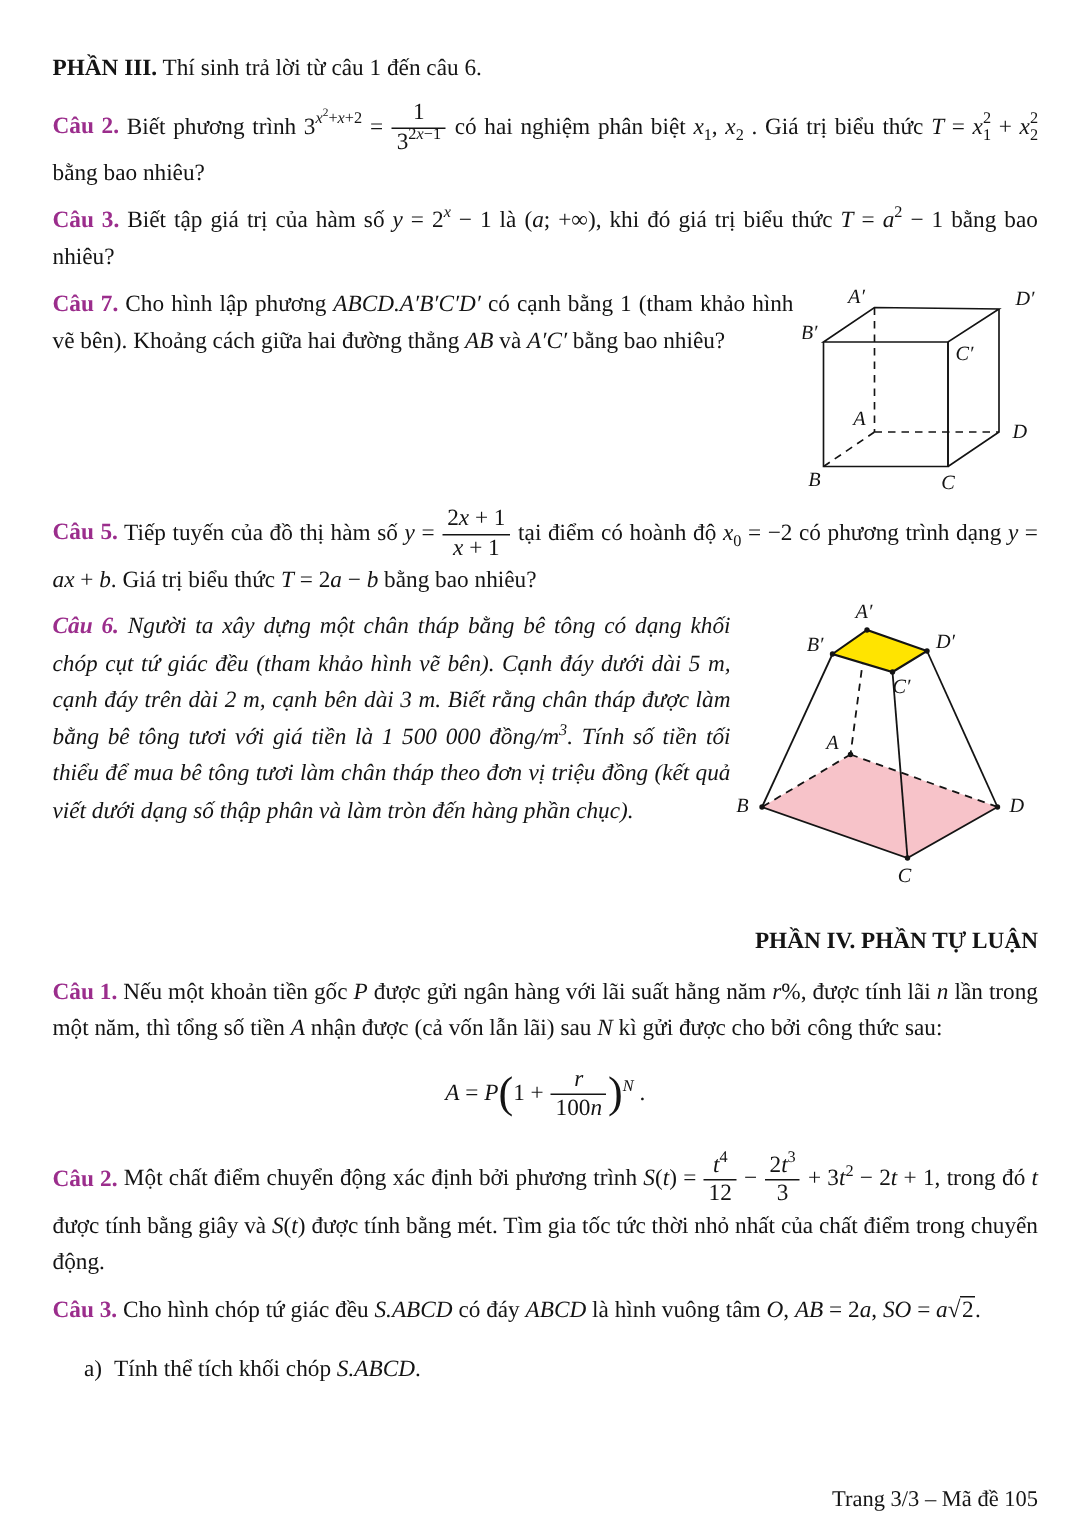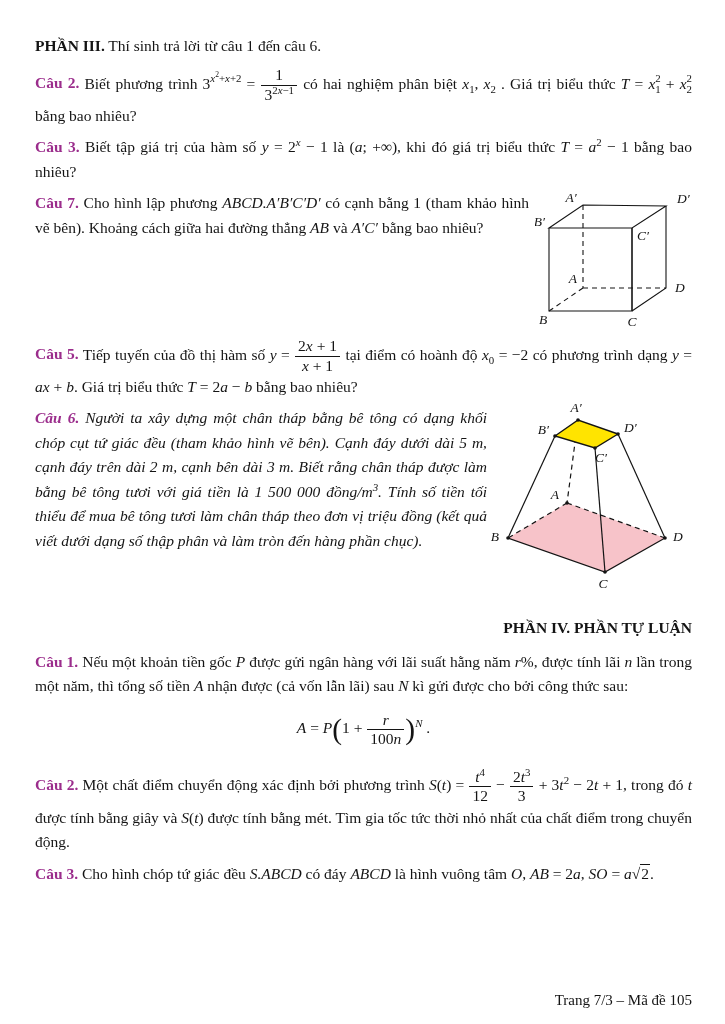--- a/index.html
+++ b/index.html
@@ -66,20 +66,21 @@
 
     <p class="q"><span class="qlabel qcolor" style="color: rgb(155, 45, 140);">Câu 1.</span> <span>Nếu một khoản tiền gốc <span class="mi">P</span> được gửi ngân hàng với lãi suất hằng năm <span class="mi">r</span>%, được tính lãi <span class="mi">n</span> lần trong một năm, thì tổng số tiền <span class="mi">A</span> nhận được (cả vốn lẫn lãi) sau <span class="mi">N</span> kì gửi được cho bởi công thức sau:</span></p>
 
     <div class="formula"><span class="mi">A</span> = <span class="mi">P</span><span class="bigp">(</span>1 + <span class="frac"><span class="fnum"><span class="mi">r</span></span><span class="fden">100<span class="mi">n</span></span></span><span class="bigp">)</span><sup><span class="mi">N</span></sup> .</div>
 
 
     <p class="q"><span class="qlabel qcolor" style="color: rgb(155, 45, 140);">Câu 2.</span> <span>Một chất điểm chuyển động xác định bởi phương trình <span class="mi">S</span>(<span class="mi">t</span>) = <span class="frac"><span class="fnum"><span class="mi">t</span><sup>4</sup></span><span class="fden">12</span></span> − <span class="frac"><span class="fnum">2<span class="mi">t</span><sup>3</sup></span><span class="fden">3</span></span> + 3<span class="mi">t</span><sup>2</sup> − 2<span class="mi">t</span> + 1, trong đó <span class="mi">t</span> được tính bằng giây và <span class="mi">S</span>(<span class="mi">t</span>) được tính bằng mét. Tìm gia tốc tức thời nhỏ nhất của chất điểm trong chuyển động.</span></p>
 
     <p class="q"><span class="qlabel qcolor" style="color: rgb(155, 45, 140);">Câu 3.</span> <span>Cho hình chóp tứ giác đều <span class="mi">S.ABCD</span> có đáy <span class="mi">ABCD</span> là hình vuông tâm <span class="mi">O</span>, <span class="mi">AB</span> = 2<span class="mi">a</span>, <span class="mi">SO</span> = <span class="mi">a</span><span class="sqrt">√<span class="rad">2</span></span>.</span></p>
 
+    <div class="item"><span class="marker">a)</span><span>Tính thể tích khối chóp <span class="mi">S.ABCD</span>.</span></div>
 
   </div>
 
   <svg class="fig" style="left:535px; top:190px;" width="170" height="145" viewBox="0 0 170 145">
     <g stroke="#141414" stroke-width="1.1" fill="none">
       <path d="M14,38 L48,15 L131,16 L97,38 Z"></path>
       <path d="M14,38 L14,121 L97,121 L97,38"></path>
       <path d="M131,16 L131,98 L97,121"></path>
       <path d="M97,121 L97,38"></path>
       <g stroke-dasharray="5,4">
@@ -125,14 +126,14 @@
     <text x="93" y="16" text-anchor="middle">A′</text>
     <text x="66" y="38" text-anchor="end">B′</text>
     <text x="141" y="36" text-anchor="start">D′</text>
     <text x="112" y="66" text-anchor="start">C′</text>
     <text x="76" y="103" text-anchor="end">A</text>
     <text x="16" y="145" text-anchor="end">B</text>
     <text x="190" y="145" text-anchor="start">D</text>
     <text x="120" y="192" text-anchor="middle">C</text>
   </svg>
 
-  <div class="footer">Trang 7/3 – Mã đề 105</div>
+  <div class="footer">Trang 3/3 – Mã đề 105</div>
 </div>
 
 </body></html>

